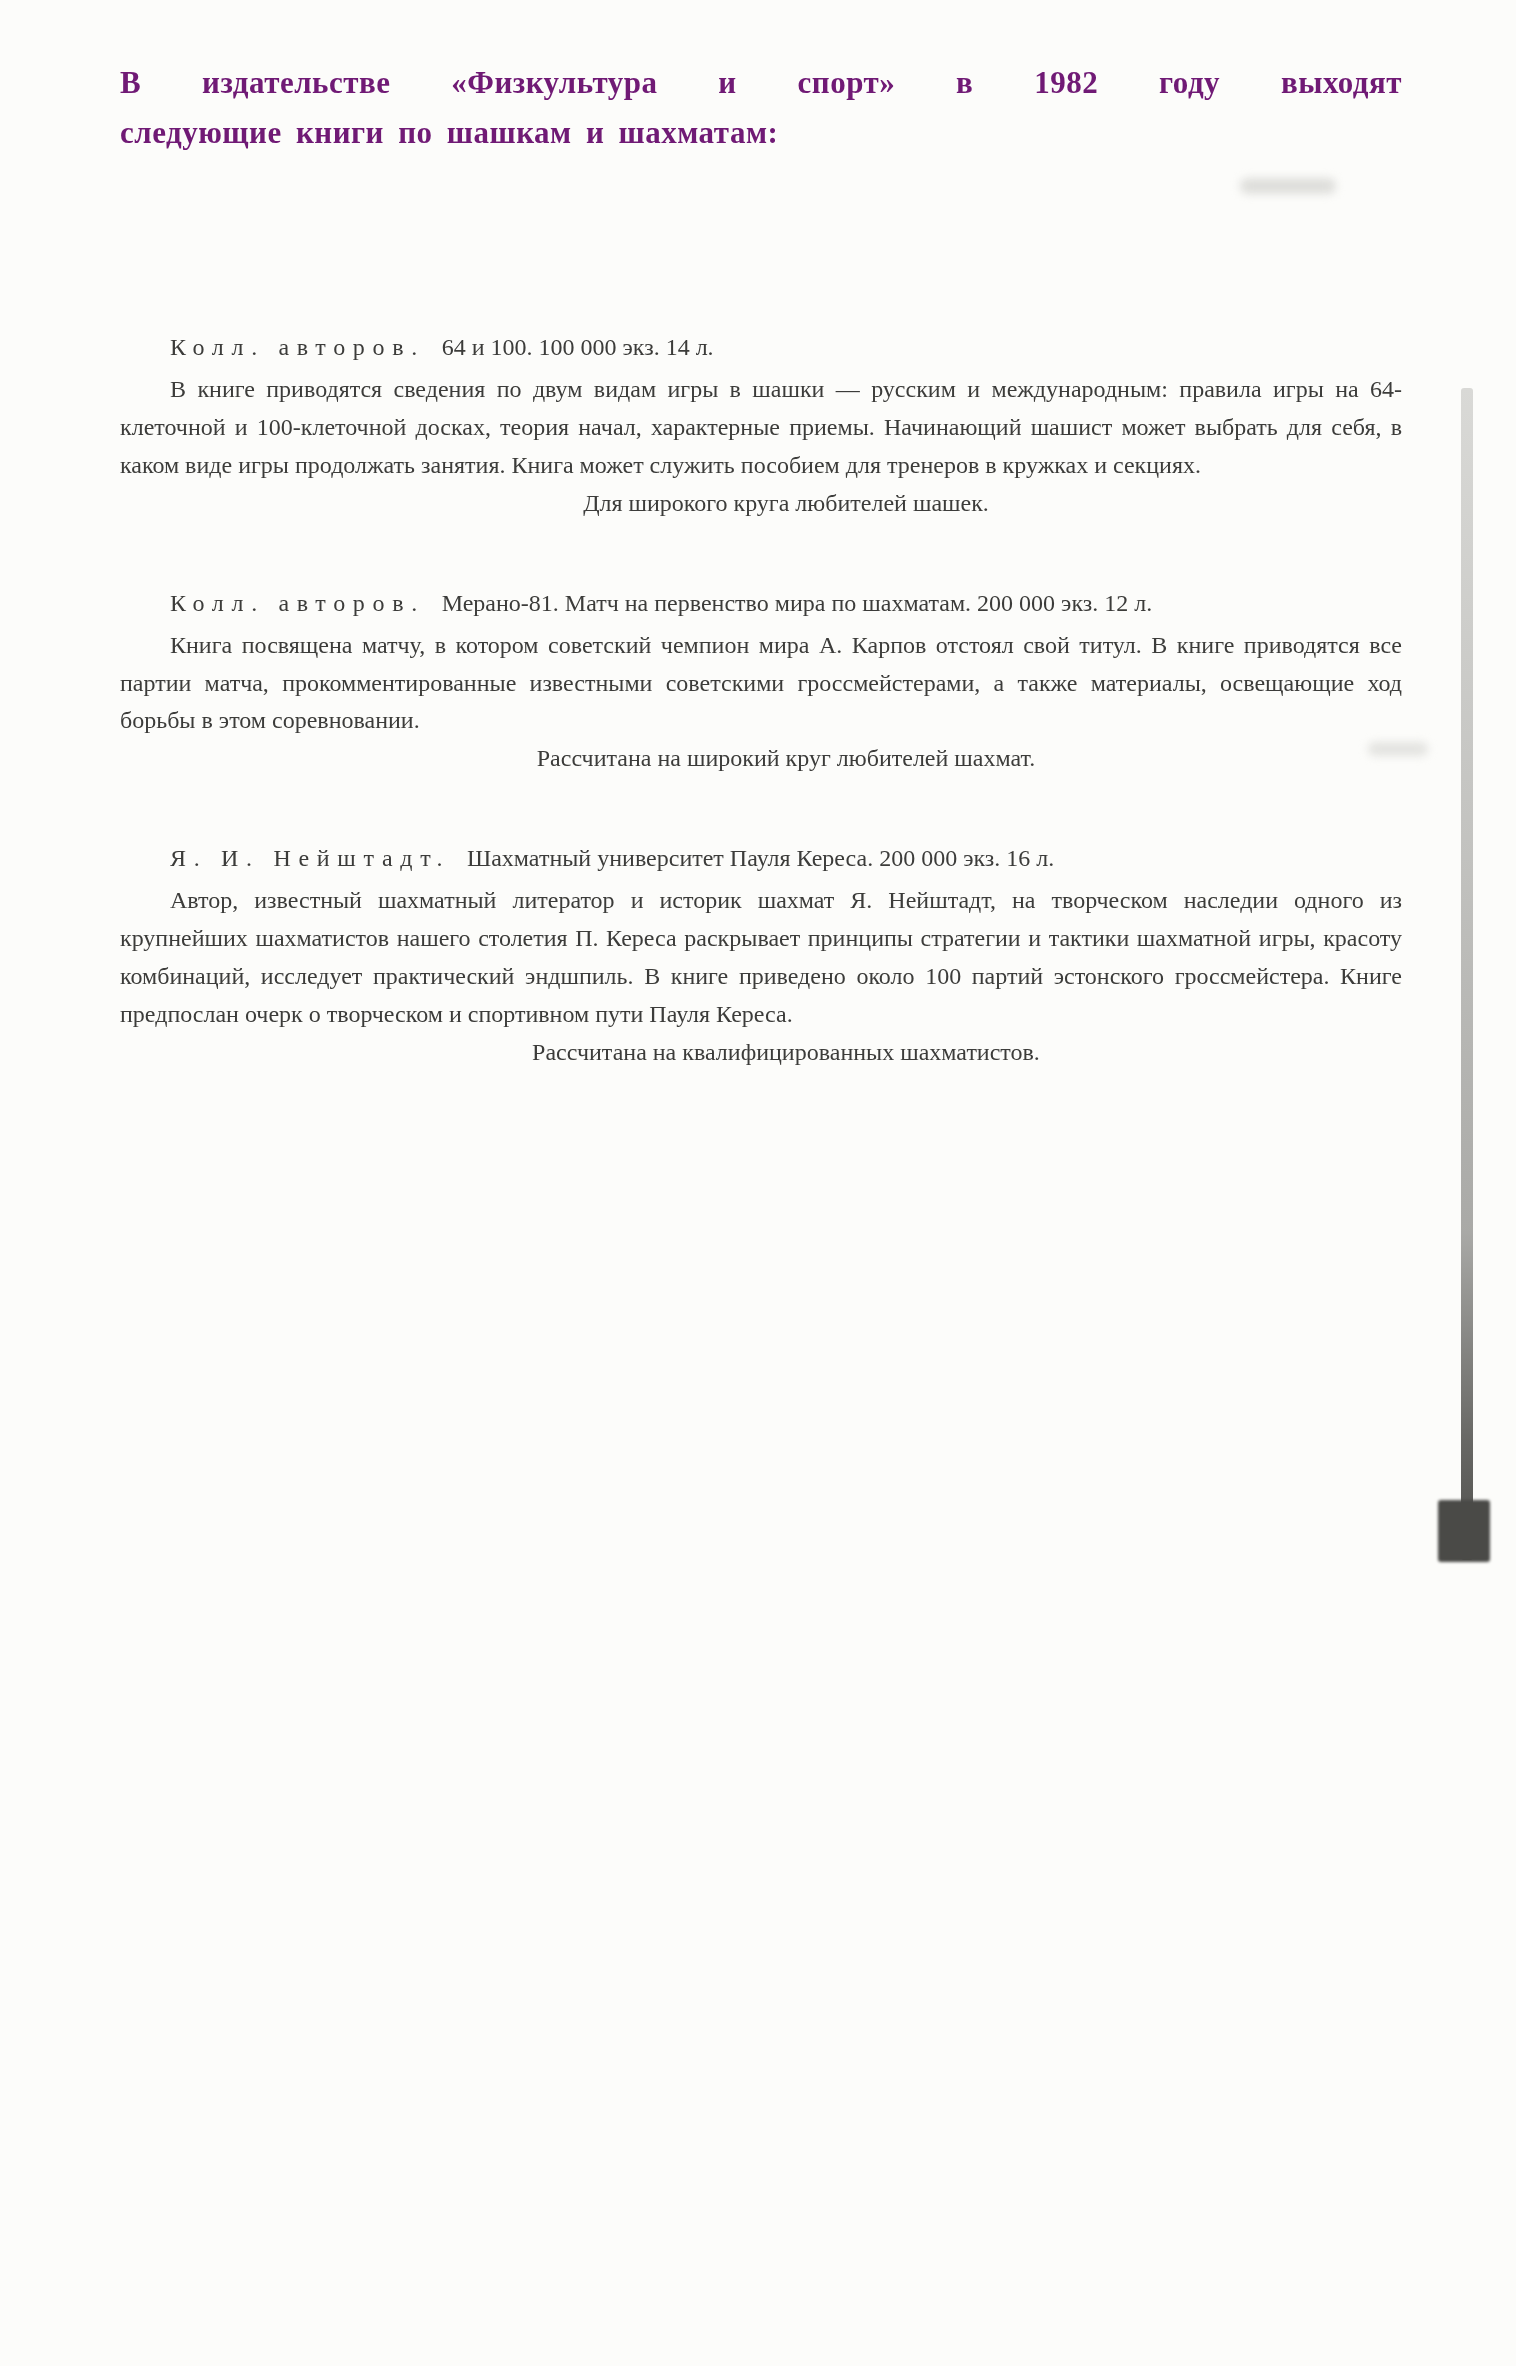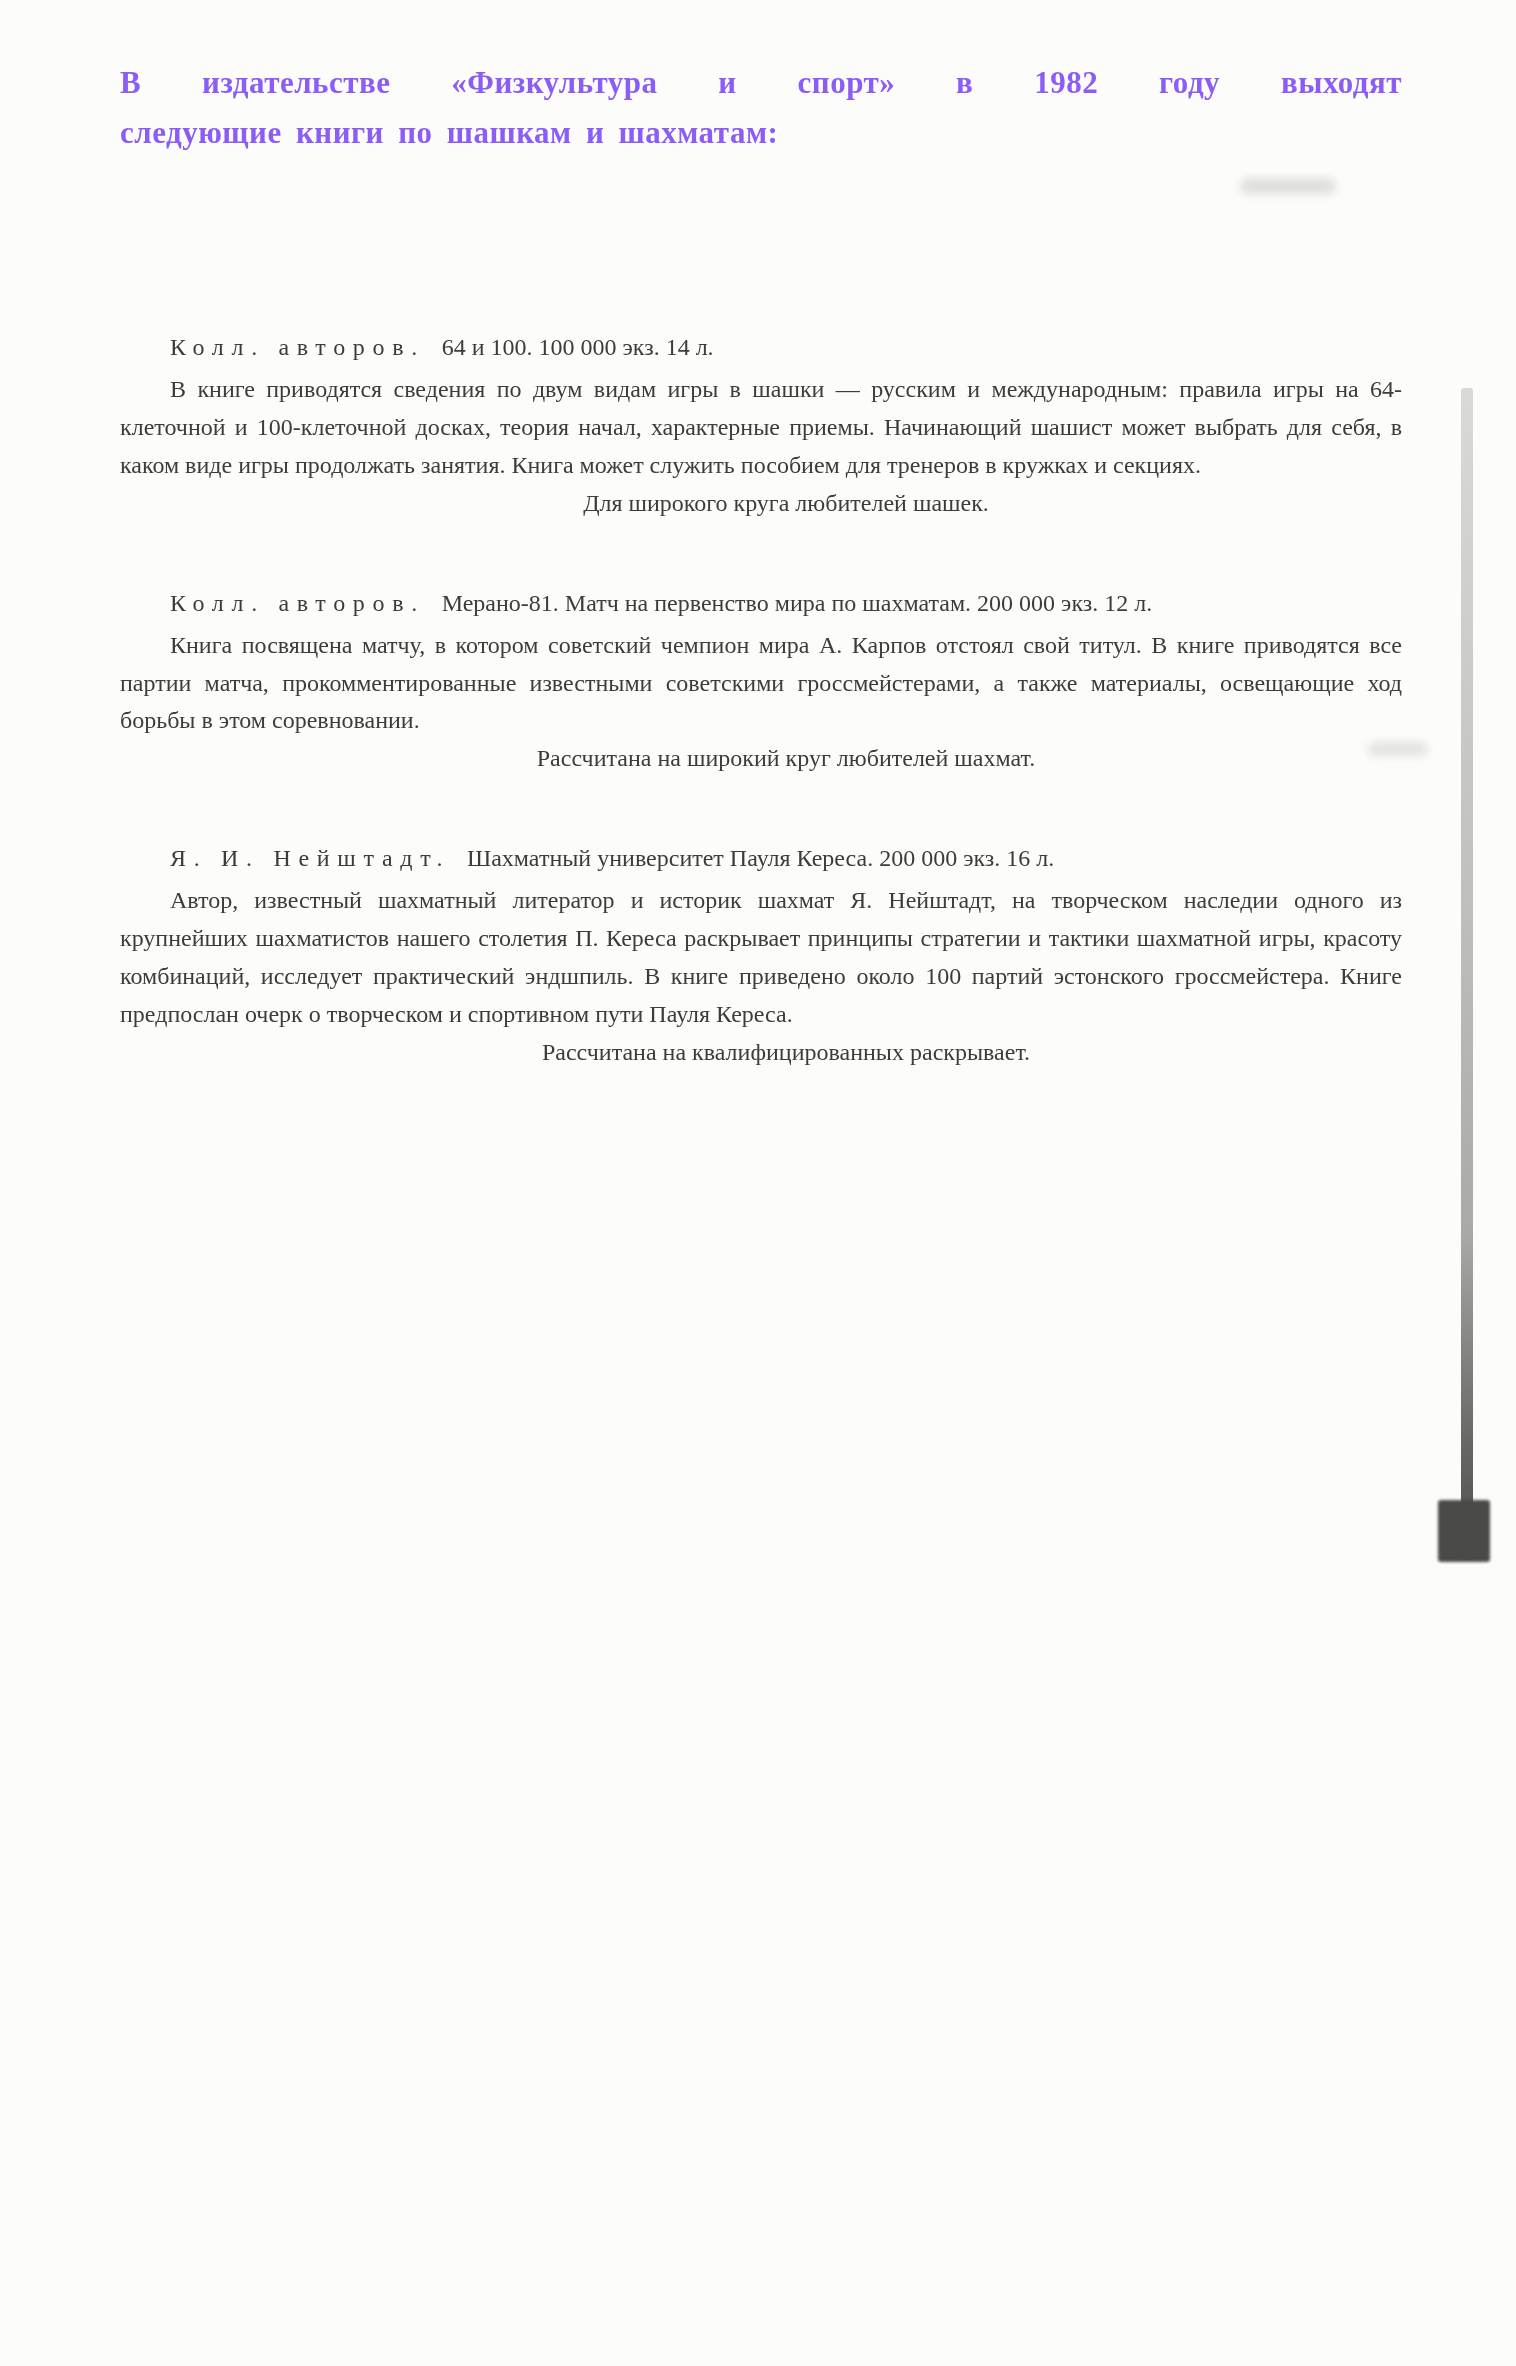--- a/index.html
+++ b/index.html
@@ -20,21 +20,21 @@
     position: absolute;
     left: 120px;
     top: 58px;
     width: 1282px;
   }
   .heading {
     font-weight: bold;
     font-size: 31px;
     line-height: 1.6;
     letter-spacing: 0.5px;
-    color: #8b5cf6;
+    color: #701a75;
     margin: 0 0 172px 0;
   }
   .heading .line1 {
     display: block;
     text-align: justify;
     text-align-last: justify;
     word-spacing: 4px;
   }
   .heading .line2 {
     display: block;
@@ -140,21 +140,21 @@
       <p class="body-par">Книга посвящена матчу, в котором советский чемпион мира А. Карпов отстоял свой титул. В книге приводятся все партии матча, прокомментированные известными советскими гроссмейстерами, а также материалы, освещающие ход борьбы в этом соревновании.</p>
       <p class="footer-par">Рассчитана на широкий круг любителей шахмат.</p>
     </div>
 
     <div class="section">
       <p class="sec-title">
         <span class="author">Я. И. Нейштадт.</span>
         <span>Шахматный университет Пауля Кереса. 200 000 экз. 16 л.</span>
       </p>
       <p class="body-par">Автор, известный шахматный литератор и историк шахмат Я. Нейштадт, на творческом наследии одного из крупнейших шахматистов нашего столетия П. Кереса раскрывает принципы стратегии и тактики шахматной игры, красоту комбинаций, исследует практический эндшпиль. В книге приведено около 100 партий эстонского гроссмейстера. Книге предпослан очерк о творческом и спортивном пути Пауля Кереса.</p>
-      <p class="footer-par">Рассчитана на квалифицированных раскрывает.</p>
+      <p class="footer-par">Рассчитана на квалифицированных шахматистов.</p>
     </div>
 
   </div>
 
   <div class="artifact right-strip"></div>
   <div class="artifact dark-blob"></div>
   <div class="artifact smudge-top"></div>
   <div class="artifact smudge-mid"></div>
 </div>
 

